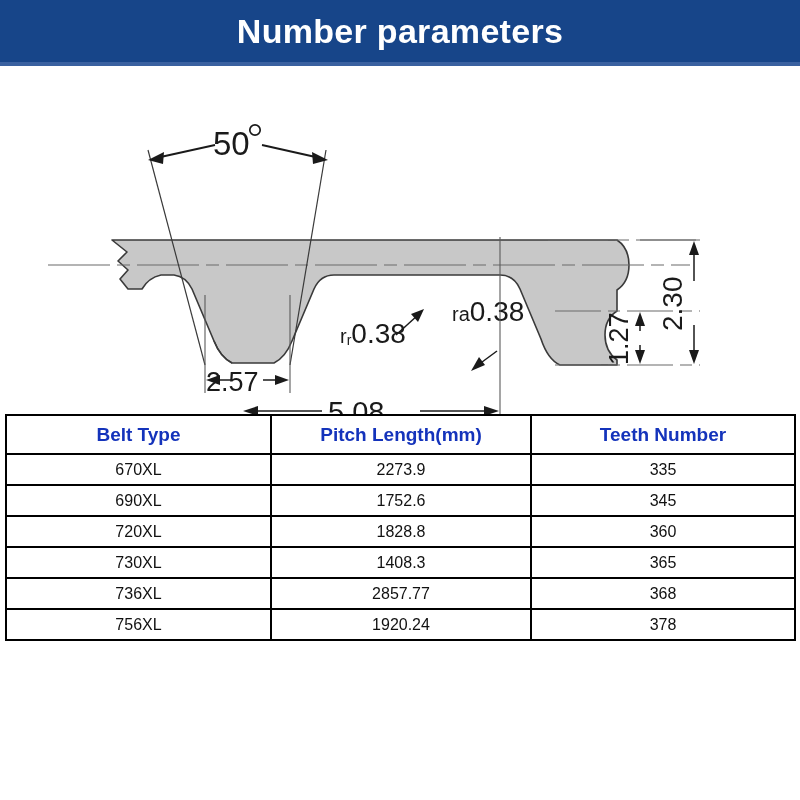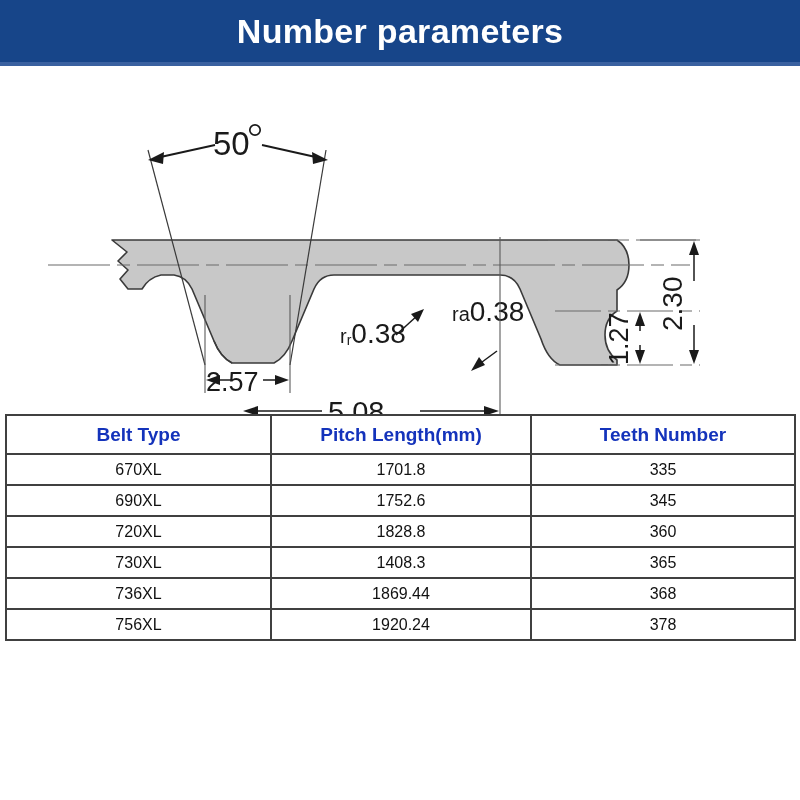--- a/index.html
+++ b/index.html
@@ -68,21 +68,21 @@
     width: 789px;
   }
   table#spec-table {
     border-collapse: collapse;
     width: 789px;
     table-layout: fixed;
     font-family: "Liberation Sans", sans-serif;
   }
   table#spec-table th,
   table#spec-table td {
-    border: 2px solid #404040;
+    border: 2px solid #000000;
     text-align: center;
     padding: 0;
     height: 29px;
     line-height: 29px;
     font-size: 16px;
     color: #111111;
     background: #ffffff;
     overflow: hidden;
     white-space: nowrap;
   }
@@ -224,41 +224,41 @@
     <thead>
       <tr>
         <th>Belt Type</th>
         <th>Pitch Length(mm)</th>
         <th>Teeth Number</th>
       </tr>
     </thead>
     <tbody id="spec-table-body">
         <tr>
           <td>670XL</td>
-          <td>1701.8</td>
+          <td>2273.9</td>
           <td>335</td>
         </tr>
         <tr>
           <td>690XL</td>
           <td>1752.6</td>
           <td>345</td>
         </tr>
         <tr>
           <td>720XL</td>
           <td>1828.8</td>
           <td>360</td>
         </tr>
         <tr>
           <td>730XL</td>
           <td>1408.3</td>
           <td>365</td>
         </tr>
         <tr>
           <td>736XL</td>
-          <td>1869.44</td>
+          <td>2857.77</td>
           <td>368</td>
         </tr>
         <tr>
           <td>756XL</td>
           <td>1920.24</td>
           <td>378</td>
         </tr>
       </tbody>
   </table>
 </div>

